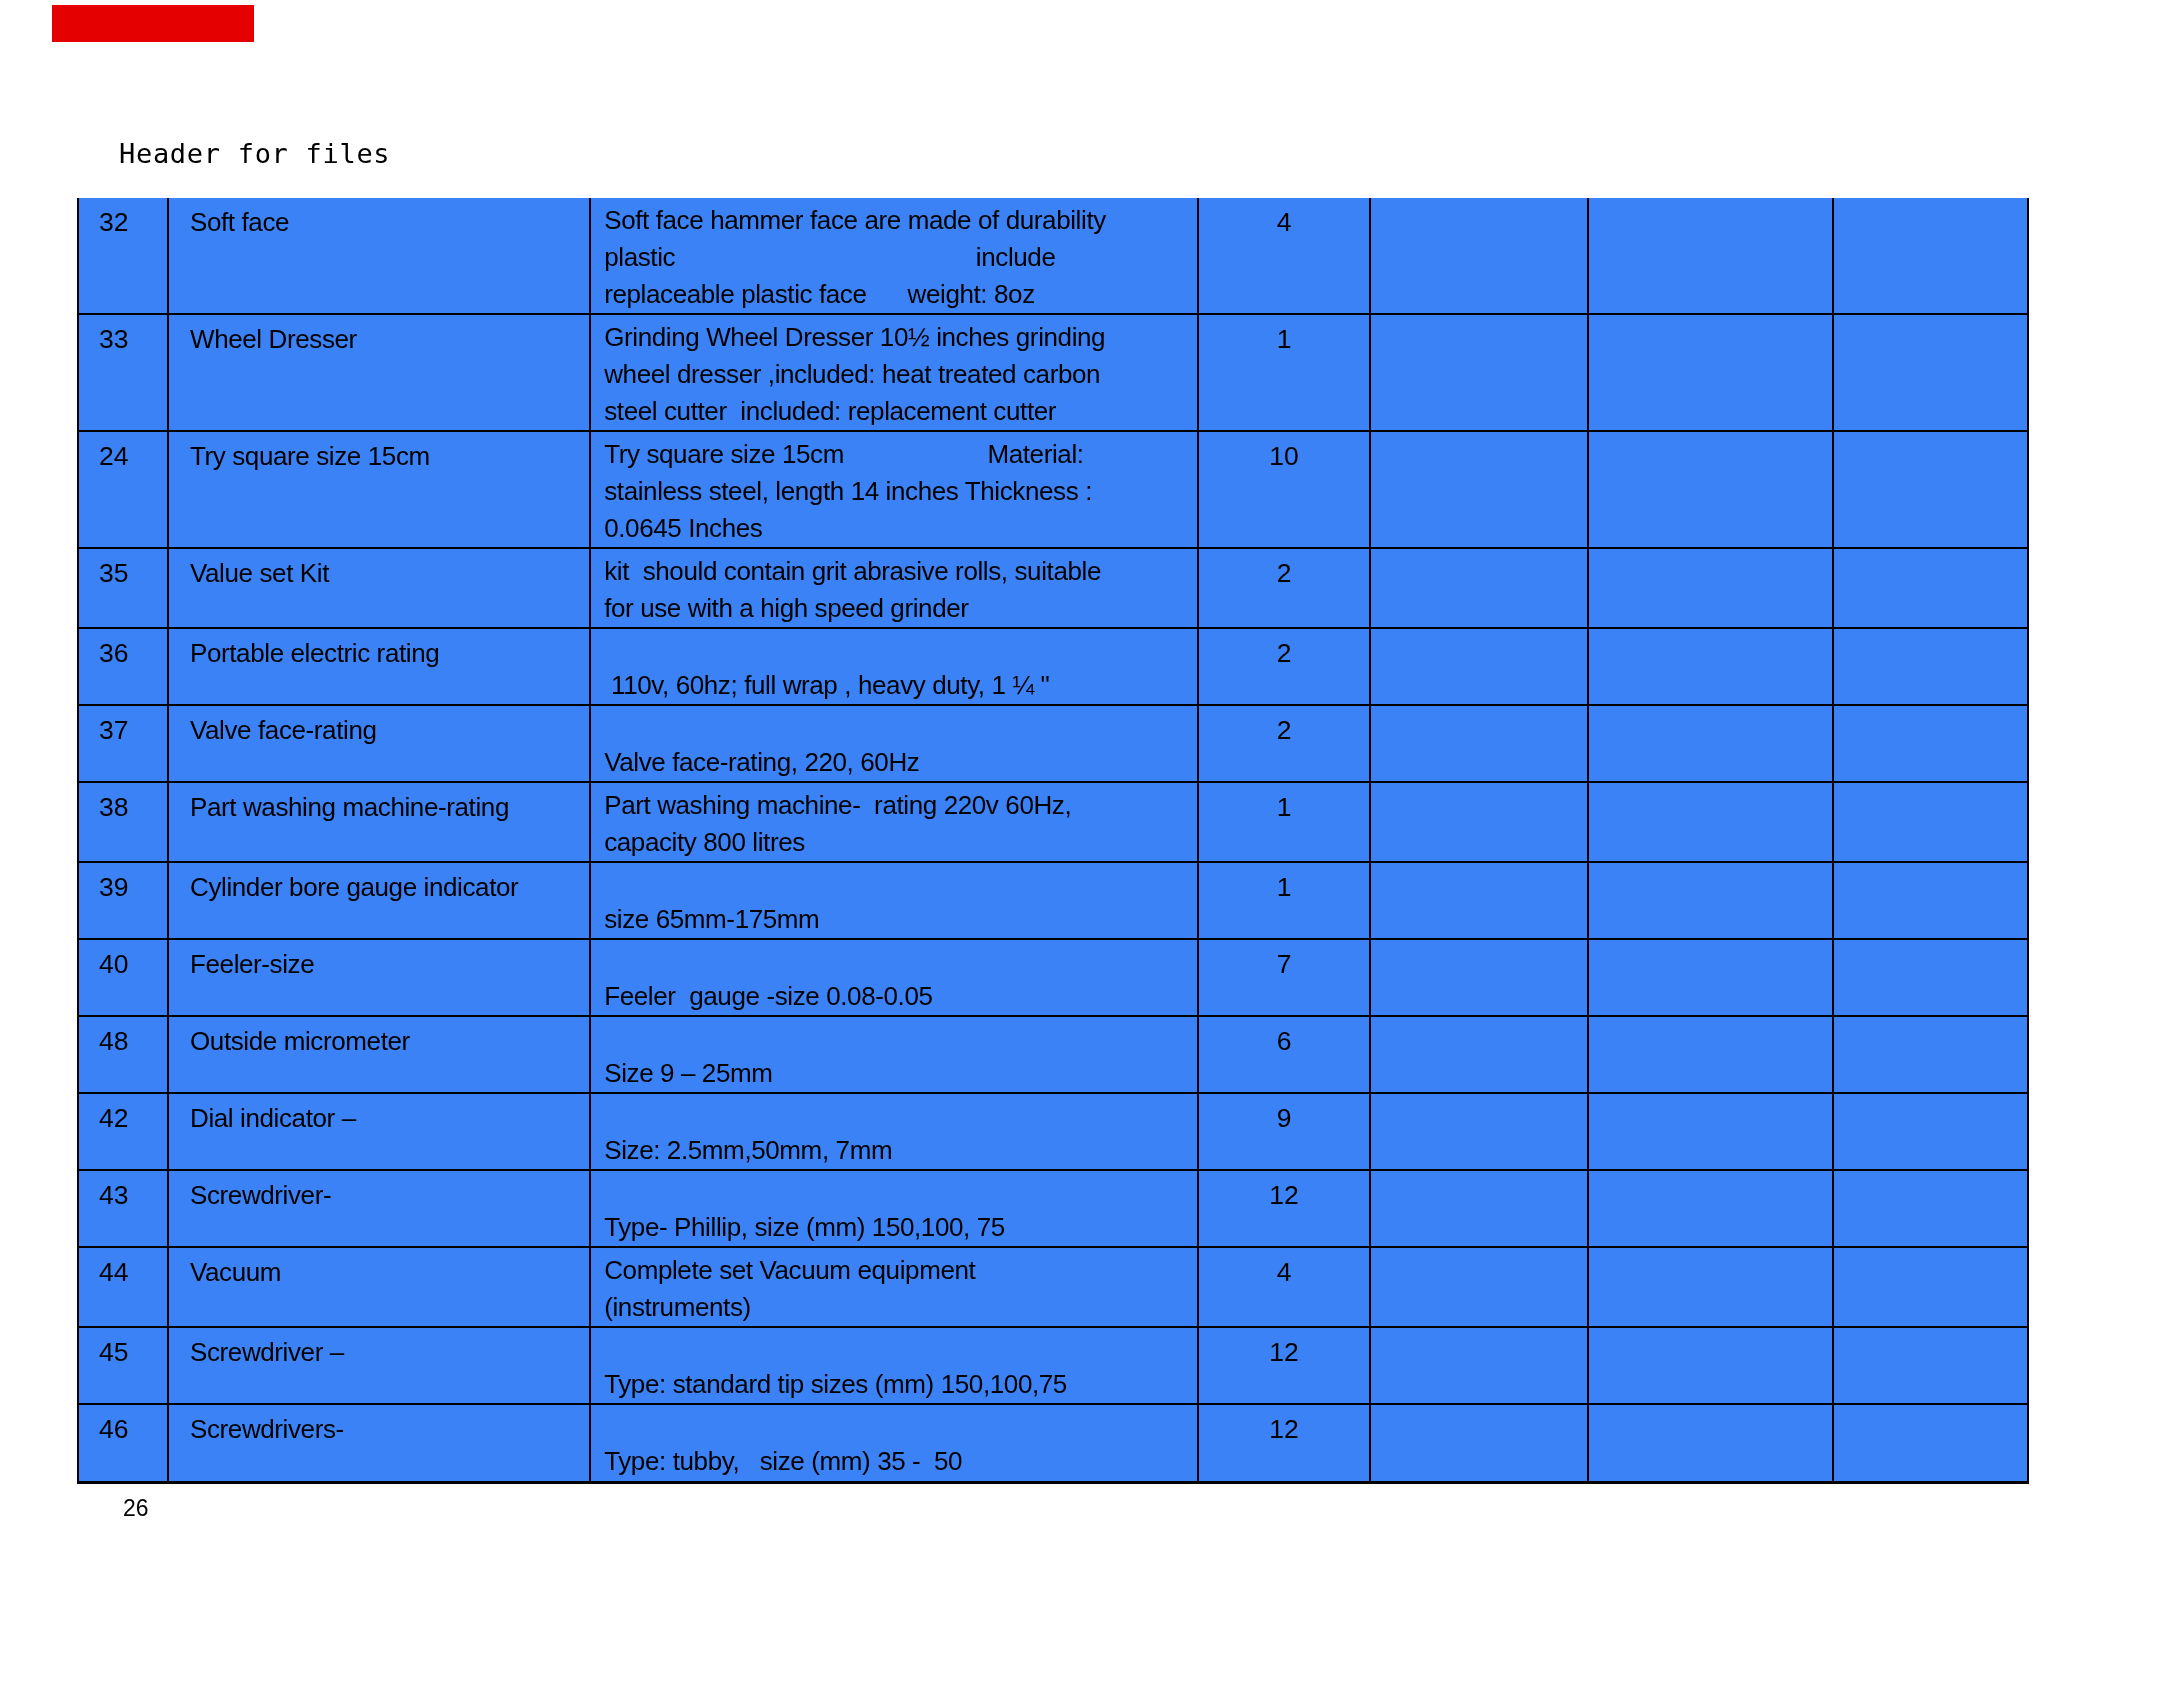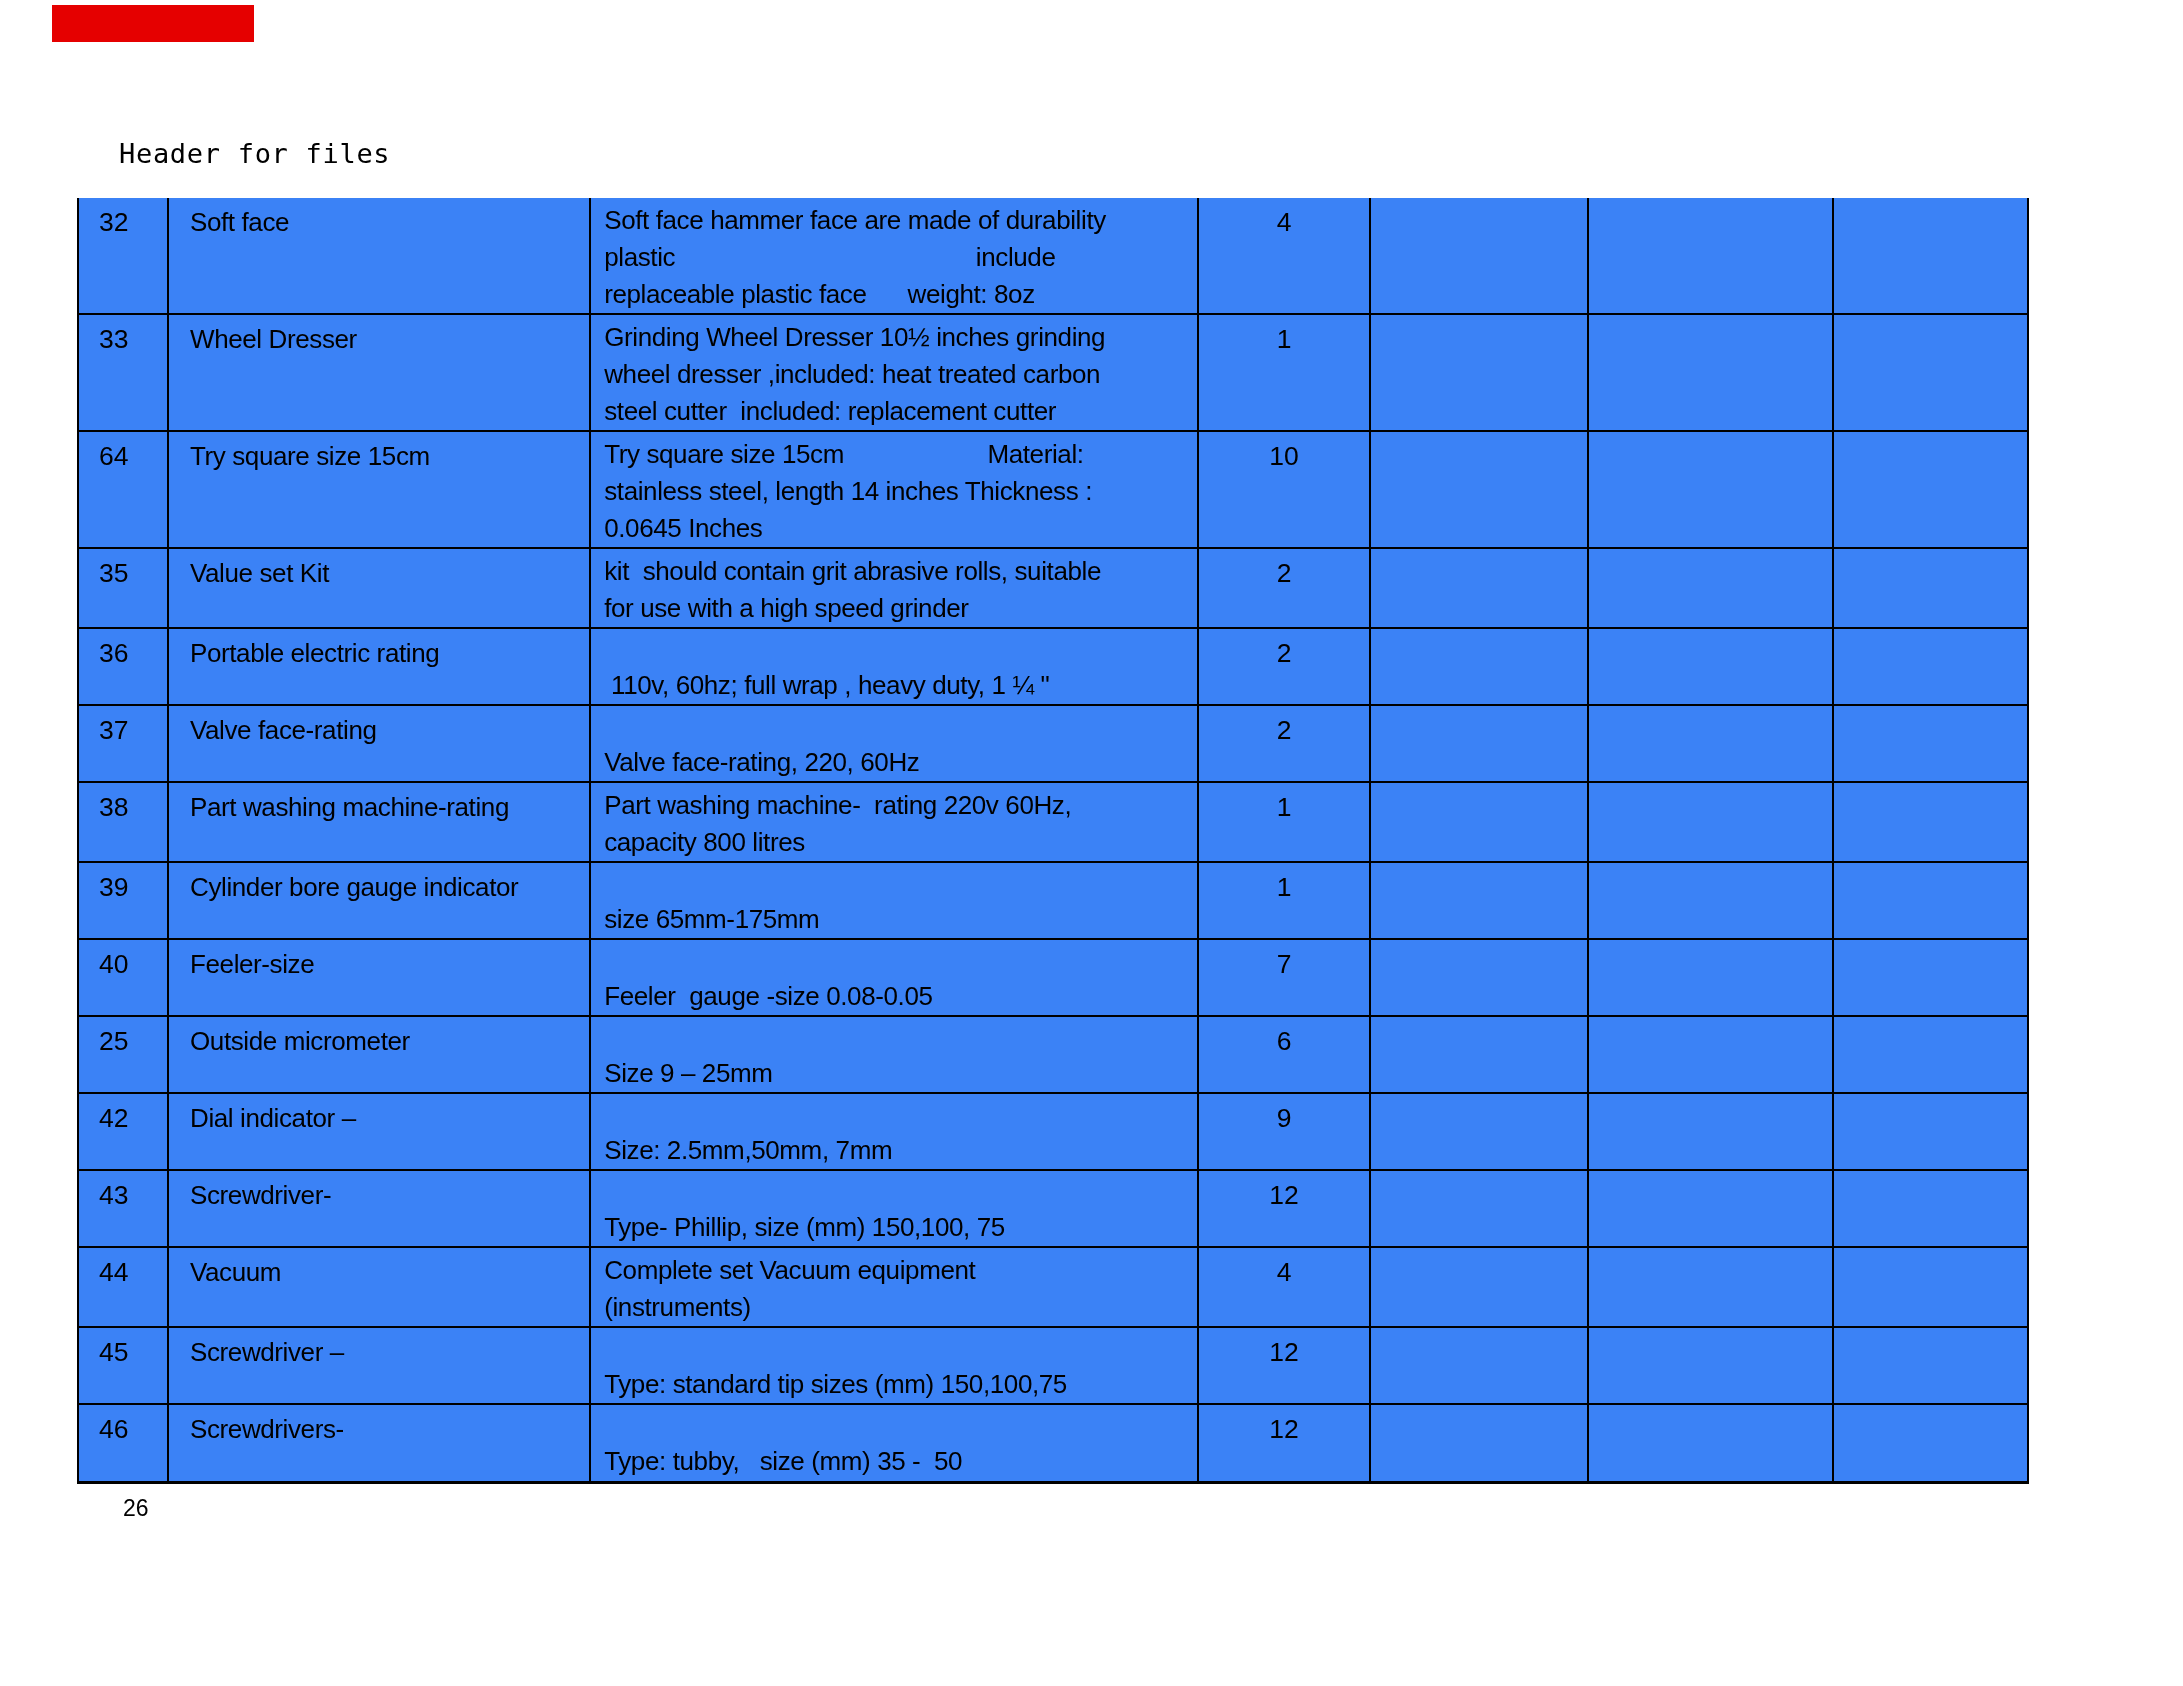--- a/index.html
+++ b/index.html
@@ -96,21 +96,21 @@
     </td>
     <td>
       <div class="qty-text">1</div>
     </td>
     <td></td>
     <td></td>
     <td></td>
   </tr>
       <tr style="height: 115px;">
     <td>
-      <div class="no-text">64</div>
+      <div class="no-text">24</div>
     </td>
     <td>
       <div class="name-text">Try square size 15cm</div>
     </td>
     <td>
       <div class="desc-text">Try square size 15cm                     Material:
 stainless steel, length 14 inches Thickness :
 0.0645 Inches</div>
     </td>
     <td>
@@ -219,21 +219,21 @@
     </td>
     <td>
       <div class="qty-text">7</div>
     </td>
     <td></td>
     <td></td>
     <td></td>
   </tr>
       <tr style="height: 74px;">
     <td>
-      <div class="no-text">25</div>
+      <div class="no-text">48</div>
     </td>
     <td>
       <div class="name-text">Outside micrometer</div>
     </td>
     <td>
       <div class="desc-text desc-low">Size 9 – 25mm</div>
     </td>
     <td>
       <div class="qty-text">6</div>
     </td>

